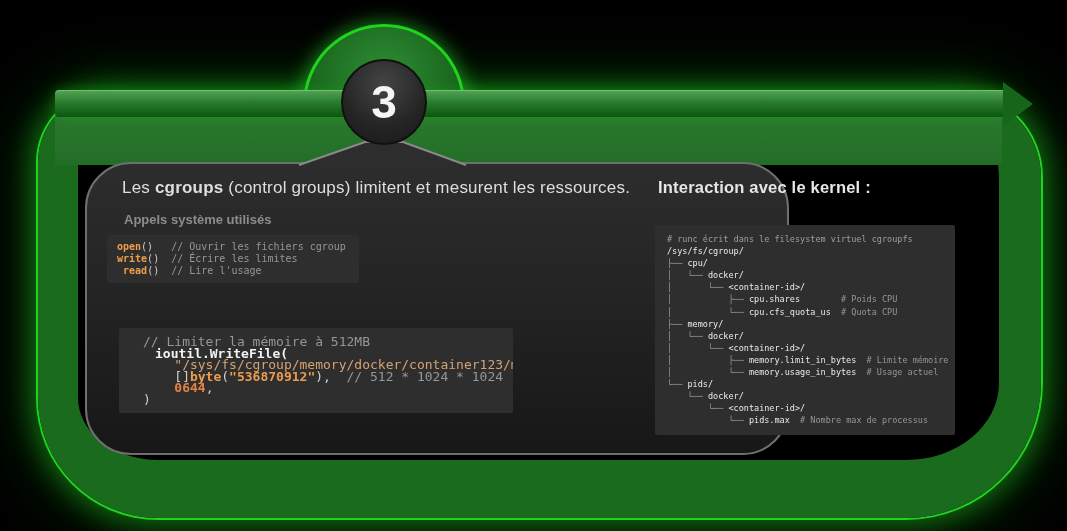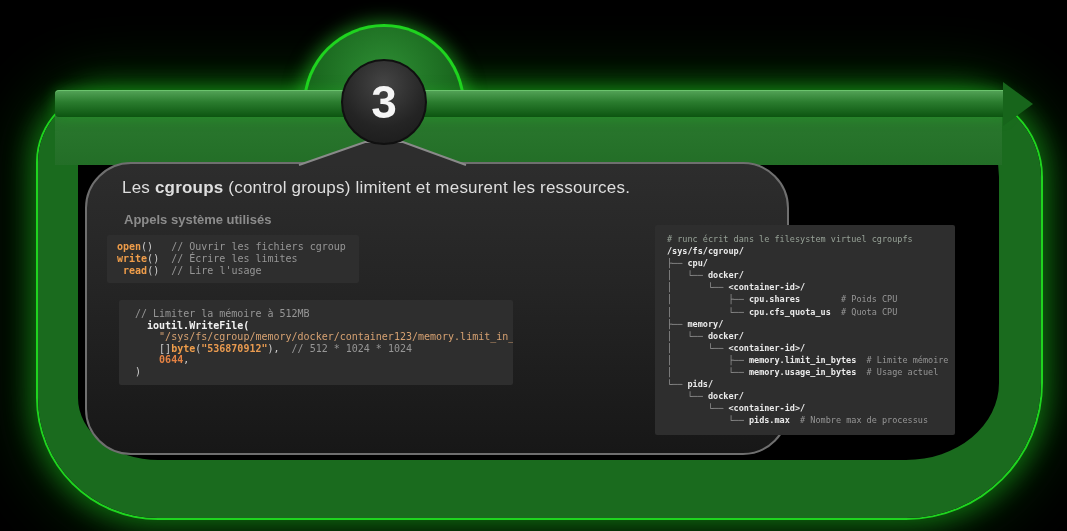--- a/index.html
+++ b/index.html
@@ -43,32 +43,32 @@
         background:linear-gradient(180deg,#2d2d2d 0%,#242424 45%,#171717 100%);}
   #notch{position:absolute;left:298px;top:138px;width:169px;height:30px;}
 
   .title{position:absolute;color:#dedede;font-size:17px;letter-spacing:.2px;white-space:nowrap;}
   .subhead{position:absolute;font-size:13px;font-weight:bold;color:#8c8c8c;white-space:nowrap;}
 
   .codebox{position:absolute;background:#2e2e2e;border-radius:2px;box-sizing:border-box;
         font-family:"DejaVu Sans Mono","Liberation Mono",monospace;white-space:pre;overflow:hidden;}
   .cl{white-space:pre;}
   #syscalls-code{left:20px;top:71px;width:252px;height:48px;padding:6px 10px;font-size:10px;line-height:12px;}
-  #go-code{left:32px;top:136px;width:394px;height:85px;padding:8px 16px;font-size:10px;line-height:11.5px;}
+  #go-code{left:32px;top:164px;width:394px;height:85px;padding:8px 24px;font-size:13px;line-height:11.5px;}
   #tree-code{left:568px;top:61px;width:300px;height:210px;padding:8px 12px;font-size:8.5px;line-height:12.1px;}
 
   .tk-kw{color:#ef9d4a;font-weight:bold;}
   .tk-c{color:#969696;}
   .tk-str{color:#d7a272;}
   .tk-strb{color:#ea9b50;font-weight:bold;}
   .tk-num{color:#e58243;font-weight:bold;}
   .tk-fnb{color:#f2f2f2;font-weight:bold;margin-left:12px;}
   .tk-pln{color:#cfcfcf;}
   .tk-t{color:#9a9a9a;}
-  .tk-d{color:#eaeaea;font-weight:bold;}
+  .tk-d{color:#eaeaea;font-weight:normal;}
   .tk-tc{color:#97a297;}
 
   #go-head{position:absolute;left:32px;top:126px;display:flex;align-items:center;gap:6px;margin-top:36px;}
   #go-head .lbl{font-size:13px;font-weight:bold;color:#9e9e9e;}
 </style>
 </head>
 <body>
 
 <div id="stage">
 
@@ -77,20 +77,21 @@
   <div id="underband"></div>
   <div id="bar"></div>
   <div id="arrowhead"></div>
 
   <div id="card">
 
     <div class="title" style="left:35px;top:14px;">
       <span>Les </span><b>cgroups</b><span> (control groups) limitent et mesurent les ressources.</span>
     </div>
 
+    <div class="title" style="left:571px;top:14px;font-weight:bold;color:#e6e6e6;font-size:16.5px;">Interaction avec le kernel :</div>
 
     <div class="subhead" style="left:37px;top:48px;">Appels système utilisés</div>
 
     <div id="syscalls-code" class="codebox"><div class="cl"><span class="tk-kw">open</span><span class="tk-pln">()   </span><span class="tk-c">// Ouvrir les fichiers cgroup</span></div><div class="cl"><span class="tk-kw">write</span><span class="tk-pln">()  </span><span class="tk-c">// Écrire les limites</span></div><div class="cl"><span class="tk-pln"> </span><span class="tk-kw">read</span><span class="tk-pln">()  </span><span class="tk-c">// Lire l'usage</span></div></div>
 
     <div id="go-head">
       <svg width="34" height="16" viewBox="0 0 34 16">
         <line x1="0" y1="6" x2="8" y2="6" stroke="#00add8" stroke-width="1.6"></line>
         <line x1="2.5" y1="9.5" x2="7" y2="9.5" stroke="#00add8" stroke-width="1.4"></line>
         <text x="9" y="13" font-family="Liberation Sans, sans-serif" font-size="14" font-weight="bold" font-style="italic" fill="#00add8">GO</text>

